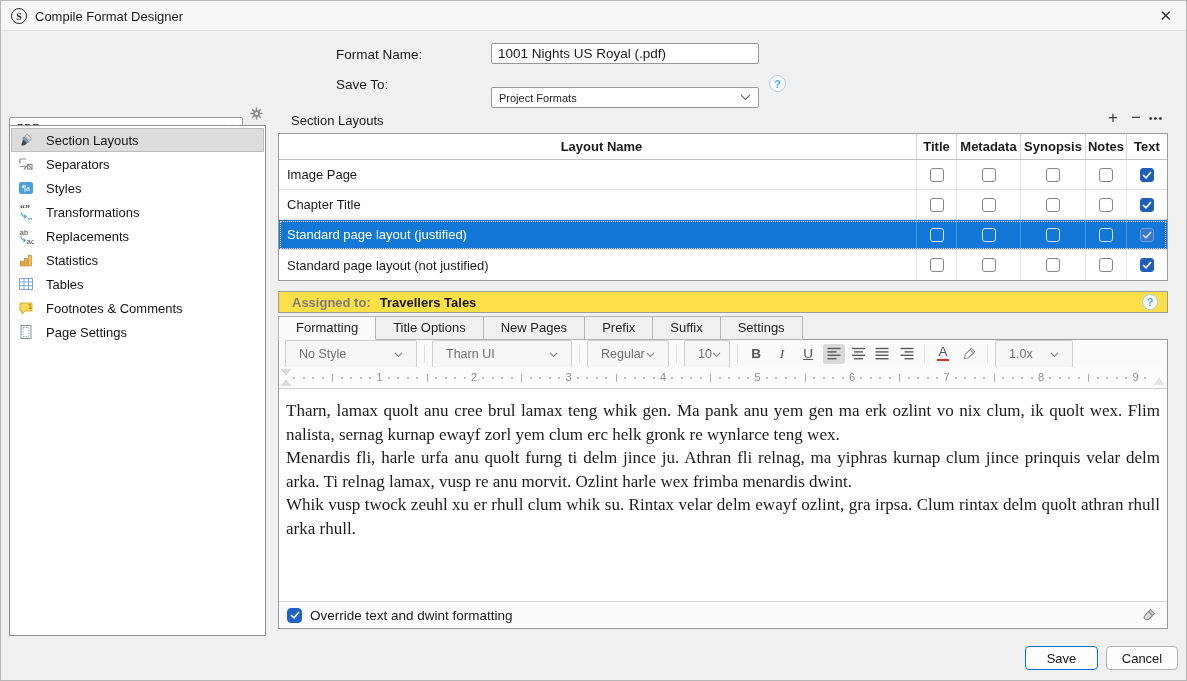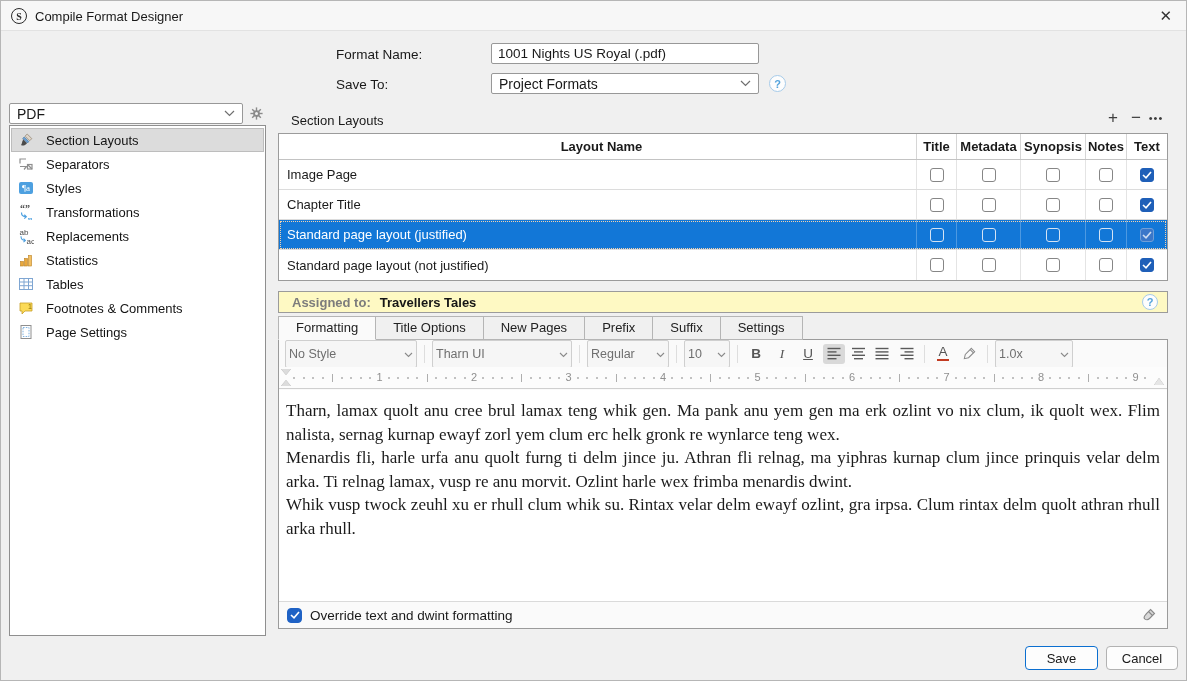--- a/index.html
+++ b/index.html
@@ -14,21 +14,21 @@
   .titlebar { position:absolute; left:0; top:0; width:100%; height:30px; background:#f7f7f7; border-bottom:1px solid #e2e2e2; }
   .app-logo { position:absolute; left:10px; top:7px; width:16px; height:16px; border:1.4px solid #2b2b2b; border-radius:50%;
               display:flex; align-items:center; justify-content:center; font-family:"Liberation Serif",serif; font-size:10px; font-weight:bold; color:#2b2b2b; }
   .win-title { position:absolute; left:34px; top:8px; font-size:13px; color:#191919; }
   .win-close { position:absolute; right:14px; top:6px; font-size:15px; color:#333; cursor:default; line-height:18px; }
   
   .form-label { position:absolute; width:150px; text-align:left; font-size:13.5px; color:#191919; }
   .text-input { position:absolute; height:21px; background:#fff; border:1px solid #989898; border-radius:2px;
                 font-size:13.5px; padding:8px 6px; color:#191919; font-family:"Liberation Sans",sans-serif; }
   .combo { position:absolute; height:21px; background:#fff; border:1px solid #989898; border-radius:2px;
-           display:flex; align-items:center; padding:0 7px; font-size:14px; color:#191919; }
+           display:flex; align-items:center; padding:0 7px; font-size:11px; color:#191919;margin-top:14px; }
   .combo .caret { margin-left:auto; display:flex; }
   .help-circle { position:absolute; width:17px; height:17px; border:1.4px solid #a6cbe9; border-radius:50%;
                  display:flex; align-items:center; justify-content:center; color:#54a3dc; font-size:11px; font-weight:bold; background:#fdfdfd; }
   
   .side-combo { left:8px; top:102px; width:234px; }
   .gear-btn { position:absolute; left:246px; top:103px; width:18px; height:18px; display:flex; align-items:center; justify-content:center; }
   .listbox { position:absolute; left:8px; top:124px; width:257px; height:511px; background:#fff; border:1px solid #8f8f8f; padding-top:2px; }
   .side-item { height:24px; display:flex; align-items:center; padding-left:6px; margin:0 1px; border:1px solid transparent; }
   .side-item.selected { background:#dcdcdc; border-color:#bdbdbd; }
   .side-icon { width:20px; height:16px; display:flex; align-items:center; justify-content:flex-start; }
@@ -47,34 +47,34 @@
   .cell.name { flex:1; justify-content:flex-start; padding-left:8px; font-size:13px; }
   .cell.c-title{ width:40px; } .cell.c-meta{ width:64px; } .cell.c-syn{ width:65px; } .cell.c-notes{ width:41px; } .cell.c-text{ width:40px; }
   .t-row.selected { background:#1277d7; color:#fff; outline:1px dotted rgba(255,214,170,.95); outline-offset:-2px; }
   .t-row.selected .cell { border-right-color:rgba(255,255,255,.25); }
   .cb { width:14px; height:14px; border:1px solid #868686; border-radius:3px; background:#fff; display:flex; align-items:center; justify-content:center; }
   .cb.checked { background:#1f5fb8; border-color:#1f5fb8; }
   .t-row.selected .cb { border-color:#d4e3f4; background:transparent; }
   .t-row.selected .cb.checked { background:#3a77c9; border-color:#6f9fd8; }
   .t-row.selected .cb.checked svg { opacity:.75; }
   
-  .assigned-bar { position:absolute; left:277px; top:290px; width:890px; height:22px; background:#fef9c3; border:1px solid #9b9b9b;
+  .assigned-bar { position:absolute; left:277px; top:290px; width:890px; height:22px; background:#fde047; border:1px solid #9b9b9b;
                   display:flex; align-items:center; padding-left:13px; }
   .assigned-label { font-weight:bold; color:#7c7c7c; font-size:13px; }
   .assigned-value { font-weight:bold; color:#161616; font-size:13px; margin-left:9px; }
   .assigned-bar .help-circle { position:absolute; right:9px; top:2px; width:16px; height:16px; }
   
   .tabs { position:absolute; left:277px; top:315px; height:24px; display:flex; z-index:3; }
   .tab { padding:0 17px; line-height:22px; font-size:13px; color:#222; background:#f0f0f0; border:1px solid #b5b5b5; margin-right:-1px; }
   .tab.active { background:#fafafa; border-bottom:1px solid #fafafa; position:relative; z-index:4; }
   
   .editor { position:absolute; left:277px; top:338px; width:890px; height:290px; background:#fafafa; border:1px solid #9b9b9b; }
   .fmt-toolbar { position:absolute; left:0; right:0; top:0; height:27px; display:flex; align-items:center; padding-left:6px; gap:4px; }
   .tcombo { height:28px; border:1px solid #cfcfcf; background:#f6f6f6; color:#6f6f6f; border-radius:2px;
-            display:flex; align-items:center; padding:0 3px; font-size:12.5px; }
+            display:flex; align-items:center; padding:0 13px; font-size:12.5px; }
   .tcombo .caret { margin-left:auto; }
   .tdivider { width:1px; height:18px; background:#dedede; margin:0 3px; }
   .tbtn { width:22px; height:20px; display:flex; align-items:center; justify-content:center; color:#565656; font-size:13.5px; border-radius:3px; }
   .tbtn.active { background:#d9d9d9; }
   .tbtn.bold { font-weight:bold; }
   .tbtn.italic { font-style:italic; font-family:"Liberation Serif",serif; }
   .tbtn.underline { text-decoration:underline; }
   .color-a { display:flex; flex-direction:column; align-items:center; line-height:12px; }
   .color-a .bar { width:12px; height:2.5px; background:#c23b22; margin-top:1px; }
   

